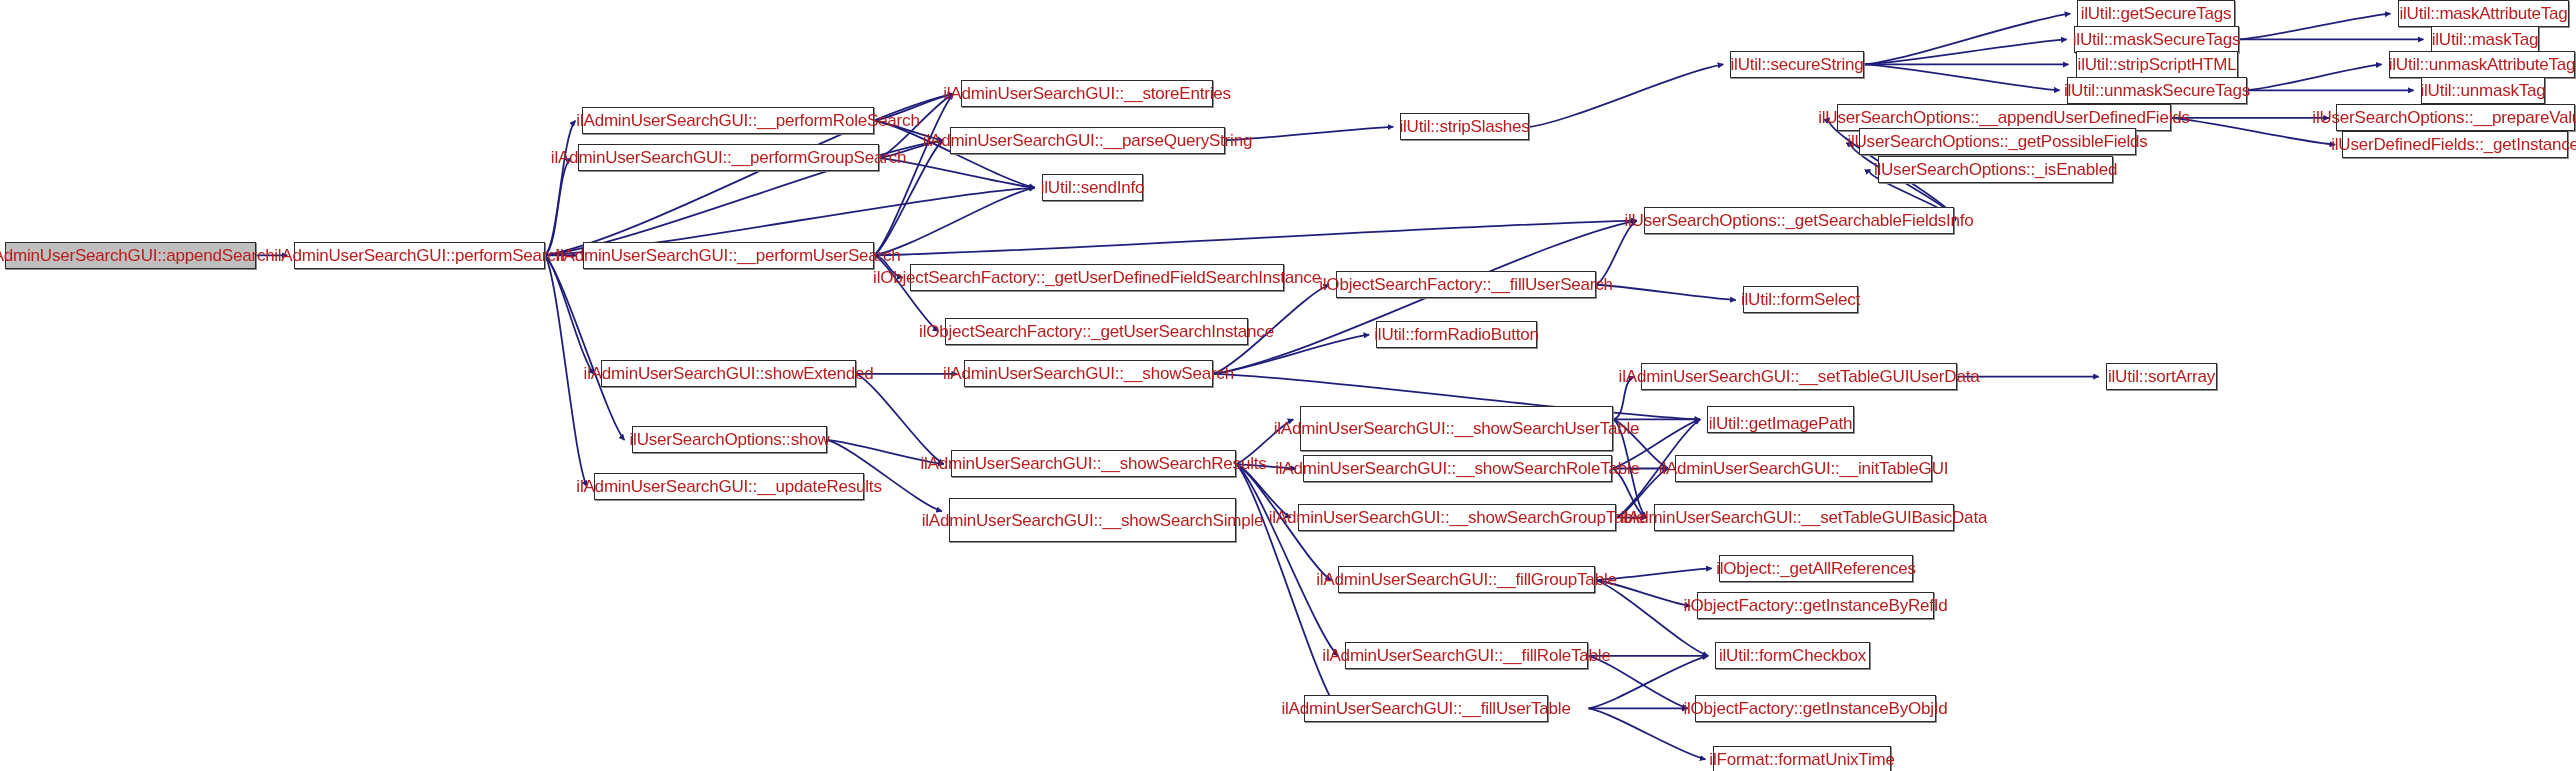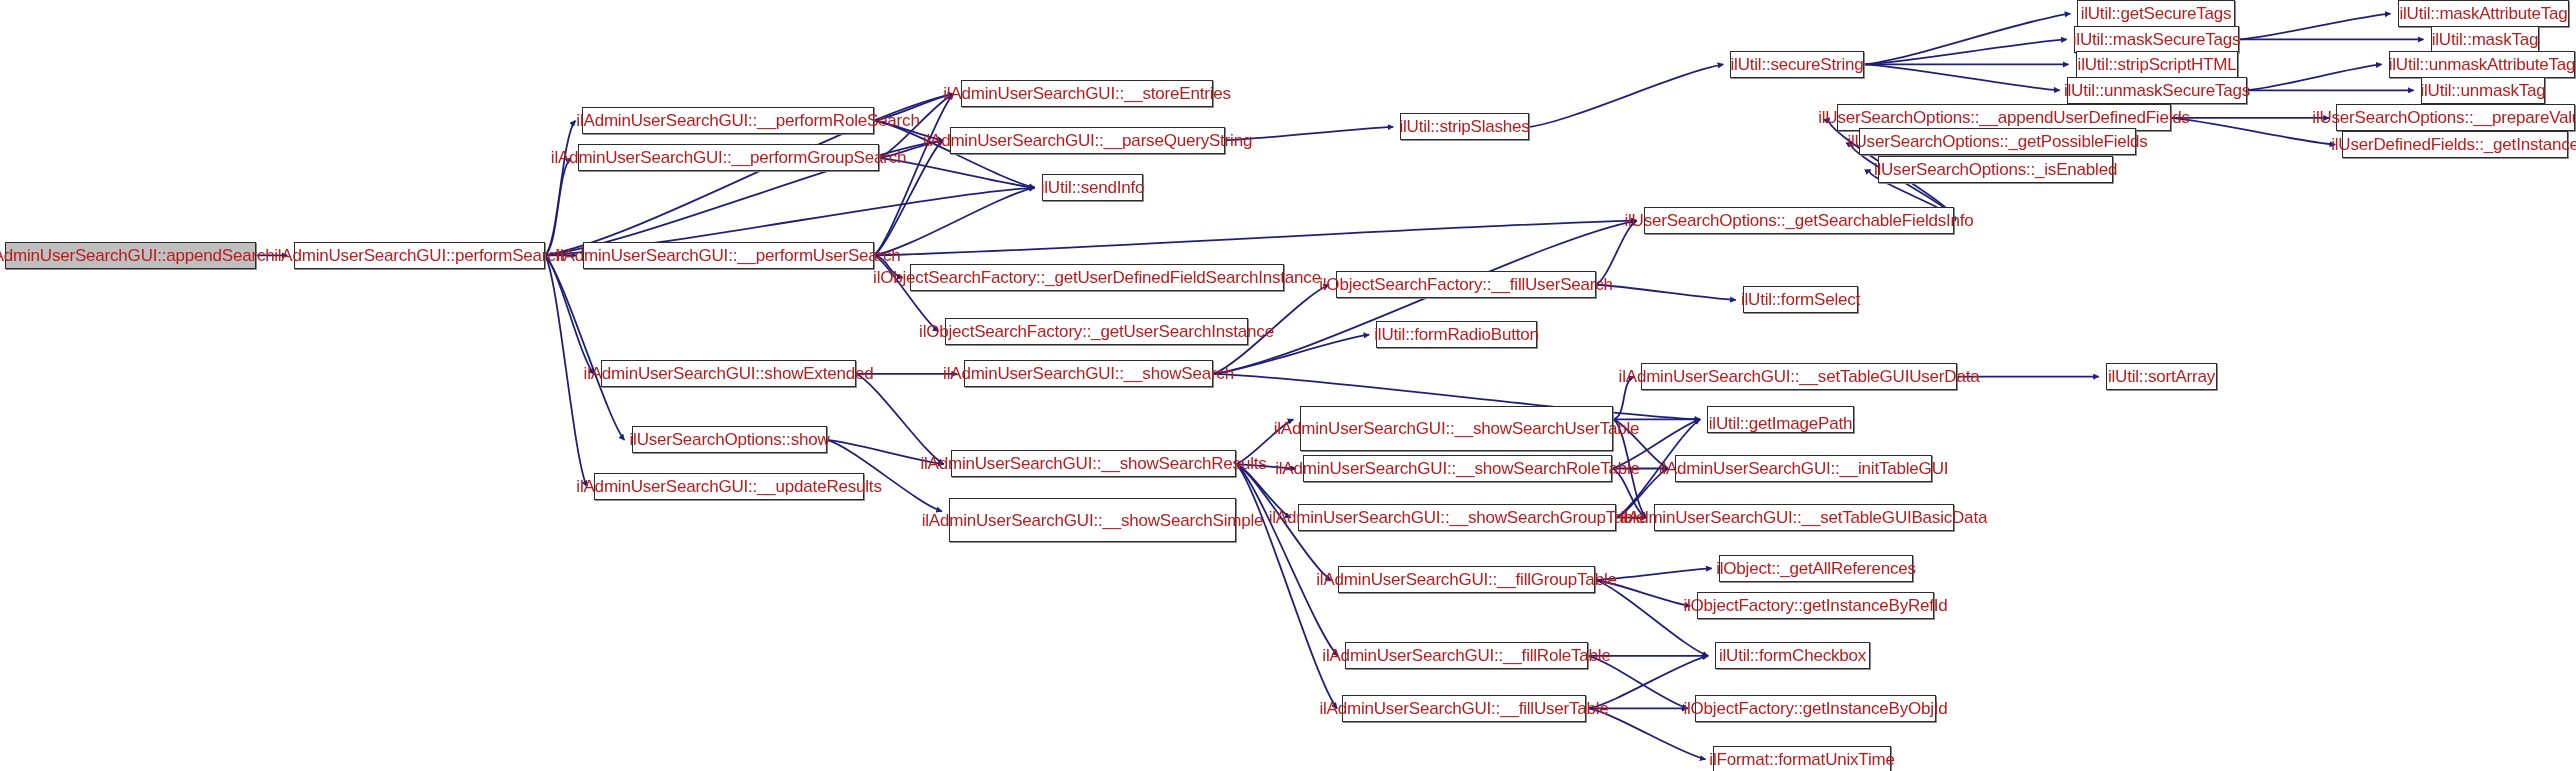--- a/index.html
+++ b/index.html
@@ -195,21 +195,21 @@
       </div>
       <div class="node" style="left: 1298px; top: 504px; width: 318px; height: 27px; border-color: rgb(43, 43, 43); background: rgb(255, 255, 255);">
         <span class="lbl">ilAdminUserSearchGUI::__showSearchGroupTable</span>
       </div>
       <div class="node" style="left: 1338px; top: 566px; width: 257px; height: 27px; border-color: rgb(43, 43, 43); background: rgb(255, 255, 255);">
         <span class="lbl">ilAdminUserSearchGUI::__fillGroupTable</span>
       </div>
       <div class="node" style="left: 1345px; top: 642px; width: 243px; height: 27px; border-color: rgb(43, 43, 43); background: rgb(255, 255, 255);">
         <span class="lbl">ilAdminUserSearchGUI::__fillRoleTable</span>
       </div>
-      <div class="node" style="left: 1342px; top: 695px; width: 244px; height: 27px; border-color: rgb(43, 43, 43); background: rgb(255, 255, 255);">
+      <div class="node" style="left: 1304px; top: 695px; width: 244px; height: 27px; border-color: rgb(43, 43, 43); background: rgb(255, 255, 255);">
         <span class="lbl">ilAdminUserSearchGUI::__fillUserTable</span>
       </div>
       <div class="node" style="left: 1730px; top: 51px; width: 134px; height: 27px; border-color: rgb(43, 43, 43); background: rgb(255, 255, 255);">
         <span class="lbl">ilUtil::secureString</span>
       </div>
       <div class="node" style="left: 1644px; top: 207px; width: 310px; height: 27px; border-color: rgb(43, 43, 43); background: rgb(255, 255, 255);">
         <span class="lbl">ilUserSearchOptions::_getSearchableFieldsInfo</span>
       </div>
       <div class="node" style="left: 1743px; top: 286px; width: 115px; height: 27px; border-color: rgb(43, 43, 43); background: rgb(255, 255, 255);">
         <span class="lbl">ilUtil::formSelect</span>

